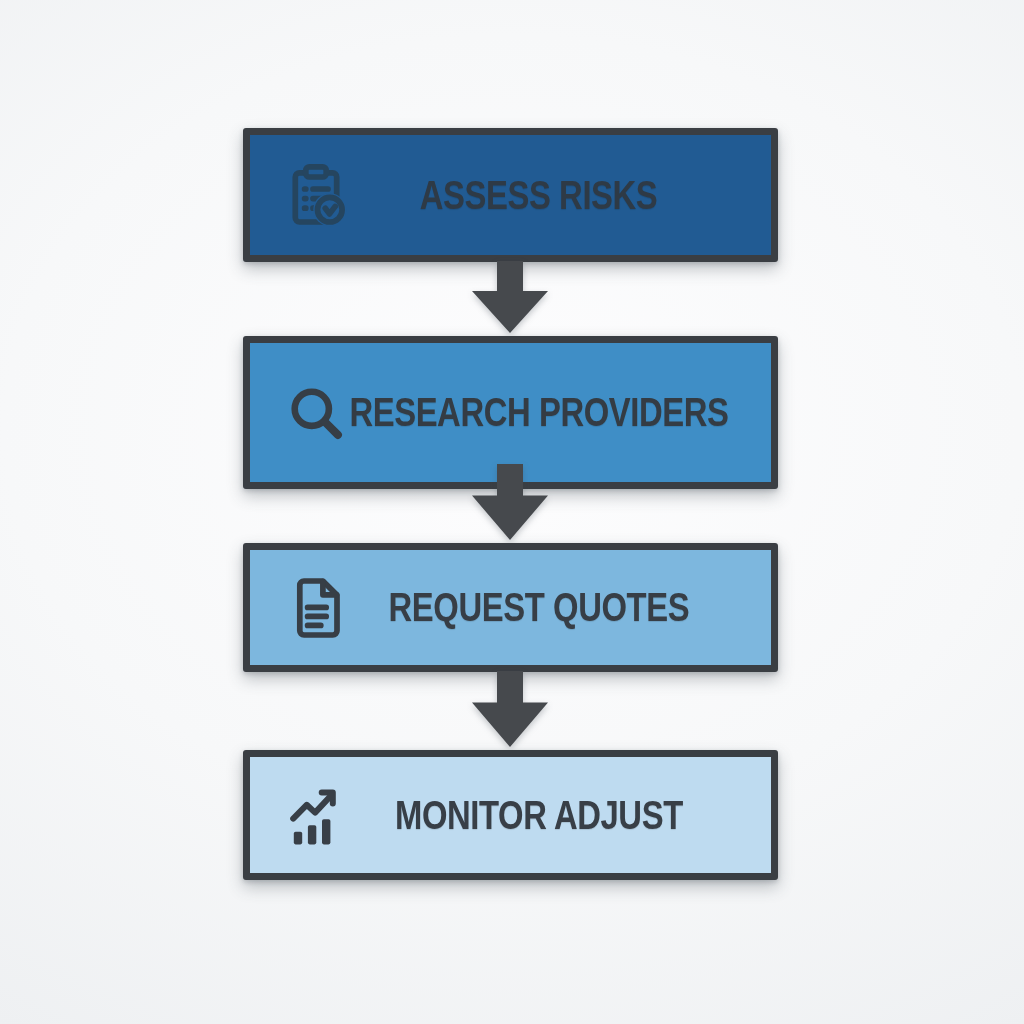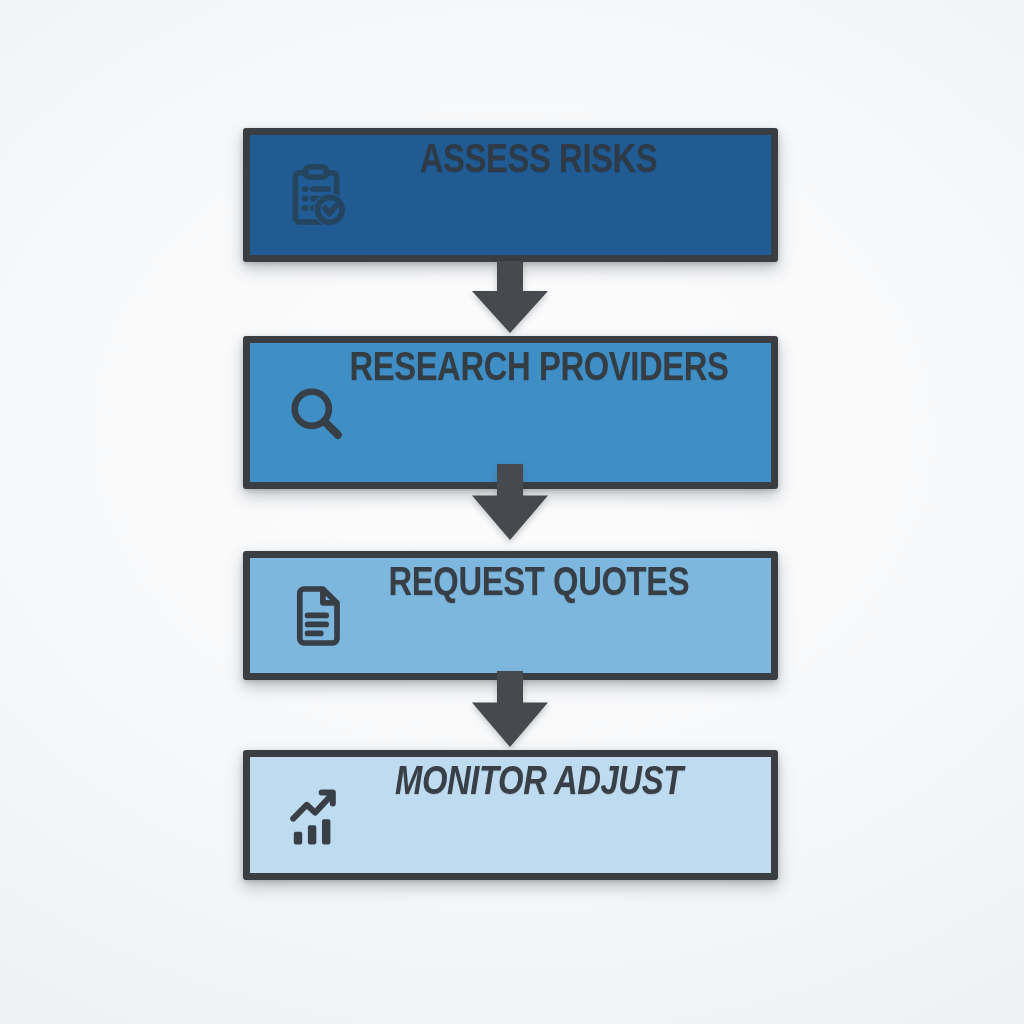--- a/index.html
+++ b/index.html
@@ -16,35 +16,36 @@
     position: absolute;
     left: 243px;
     width: 535px;
     box-sizing: border-box;
     border: 7px solid #3a3e43;
     border-radius: 3px;
     box-shadow: 0 7px 16px rgba(55, 65, 75, 0.30), 0 2px 5px rgba(55, 65, 75, 0.22);
   }
   .step-1 { top: 128px; height: 134px; }
   .step-2 { top: 336px; height: 153px; }
-  .step-3 { top: 543px; height: 129px; margin-top: 8px; }
+  .step-3 { top: 543px; height: 129px; }
   .step-4 { top: 750px; height: 130px; }
   .step-icon {
     position: absolute;
     left: 30px;
     top: 50%;
     transform: translateY(-50%);
     width: 72px;
     height: 72px;
   }
   .step-icon svg { width: 72px; height: 72px; display: block; }
   .step-label {
     position: absolute;
     inset: 0;
     display: flex;
+    align-items: center;
     justify-content: center;
     padding-left: 56px;
   }
   .step-label span {
     display: inline-block;
     font-size: 41px;
     font-weight: 700;
     letter-spacing: -0.5px;
     white-space: nowrap;
     transform: scaleX(0.80);
@@ -119,21 +120,21 @@
       <span>REQUEST QUOTES</span>
     </div>
   </div>
 
   <div class="connector connector-3" style="color: rgb(70, 73, 77);">
     <svg viewBox="0 0 80 74" preserveAspectRatio="none">
       <polygon fill="currentColor" points="27,0 53,0 53,30 78,30 40,72 2,30 27,30"></polygon>
     </svg>
   </div>
 
-  <div class="step step-4" style="background-color: rgb(190, 219, 240); font-style: italic;">
+  <div class="step step-4" style="background-color: rgb(190, 219, 240);">
     <div class="step-icon" style="color: rgb(56, 63, 71);">
       <svg viewBox="0 0 24 24" fill="none" stroke="currentColor" stroke-width="2" stroke-linecap="round" stroke-linejoin="round">
         <rect x="4.6" y="17.6" width="2.8" height="4.2" rx="0.6" fill="currentColor" stroke="none"></rect>
         <rect x="9.3" y="15.4" width="2.8" height="6.4" rx="0.6" fill="currentColor" stroke="none"></rect>
         <rect x="14" y="13.4" width="2.8" height="8.4" rx="0.6" fill="currentColor" stroke="none"></rect>
         <path d="M4.4 13.2L8.9 8.6l2.8 2.6 5.6-6"></path>
         <path d="M13.9 4.5h3.7v3.7"></path>
       </svg>
     </div>
     <div class="step-label" style="color: rgb(56, 63, 71);">

